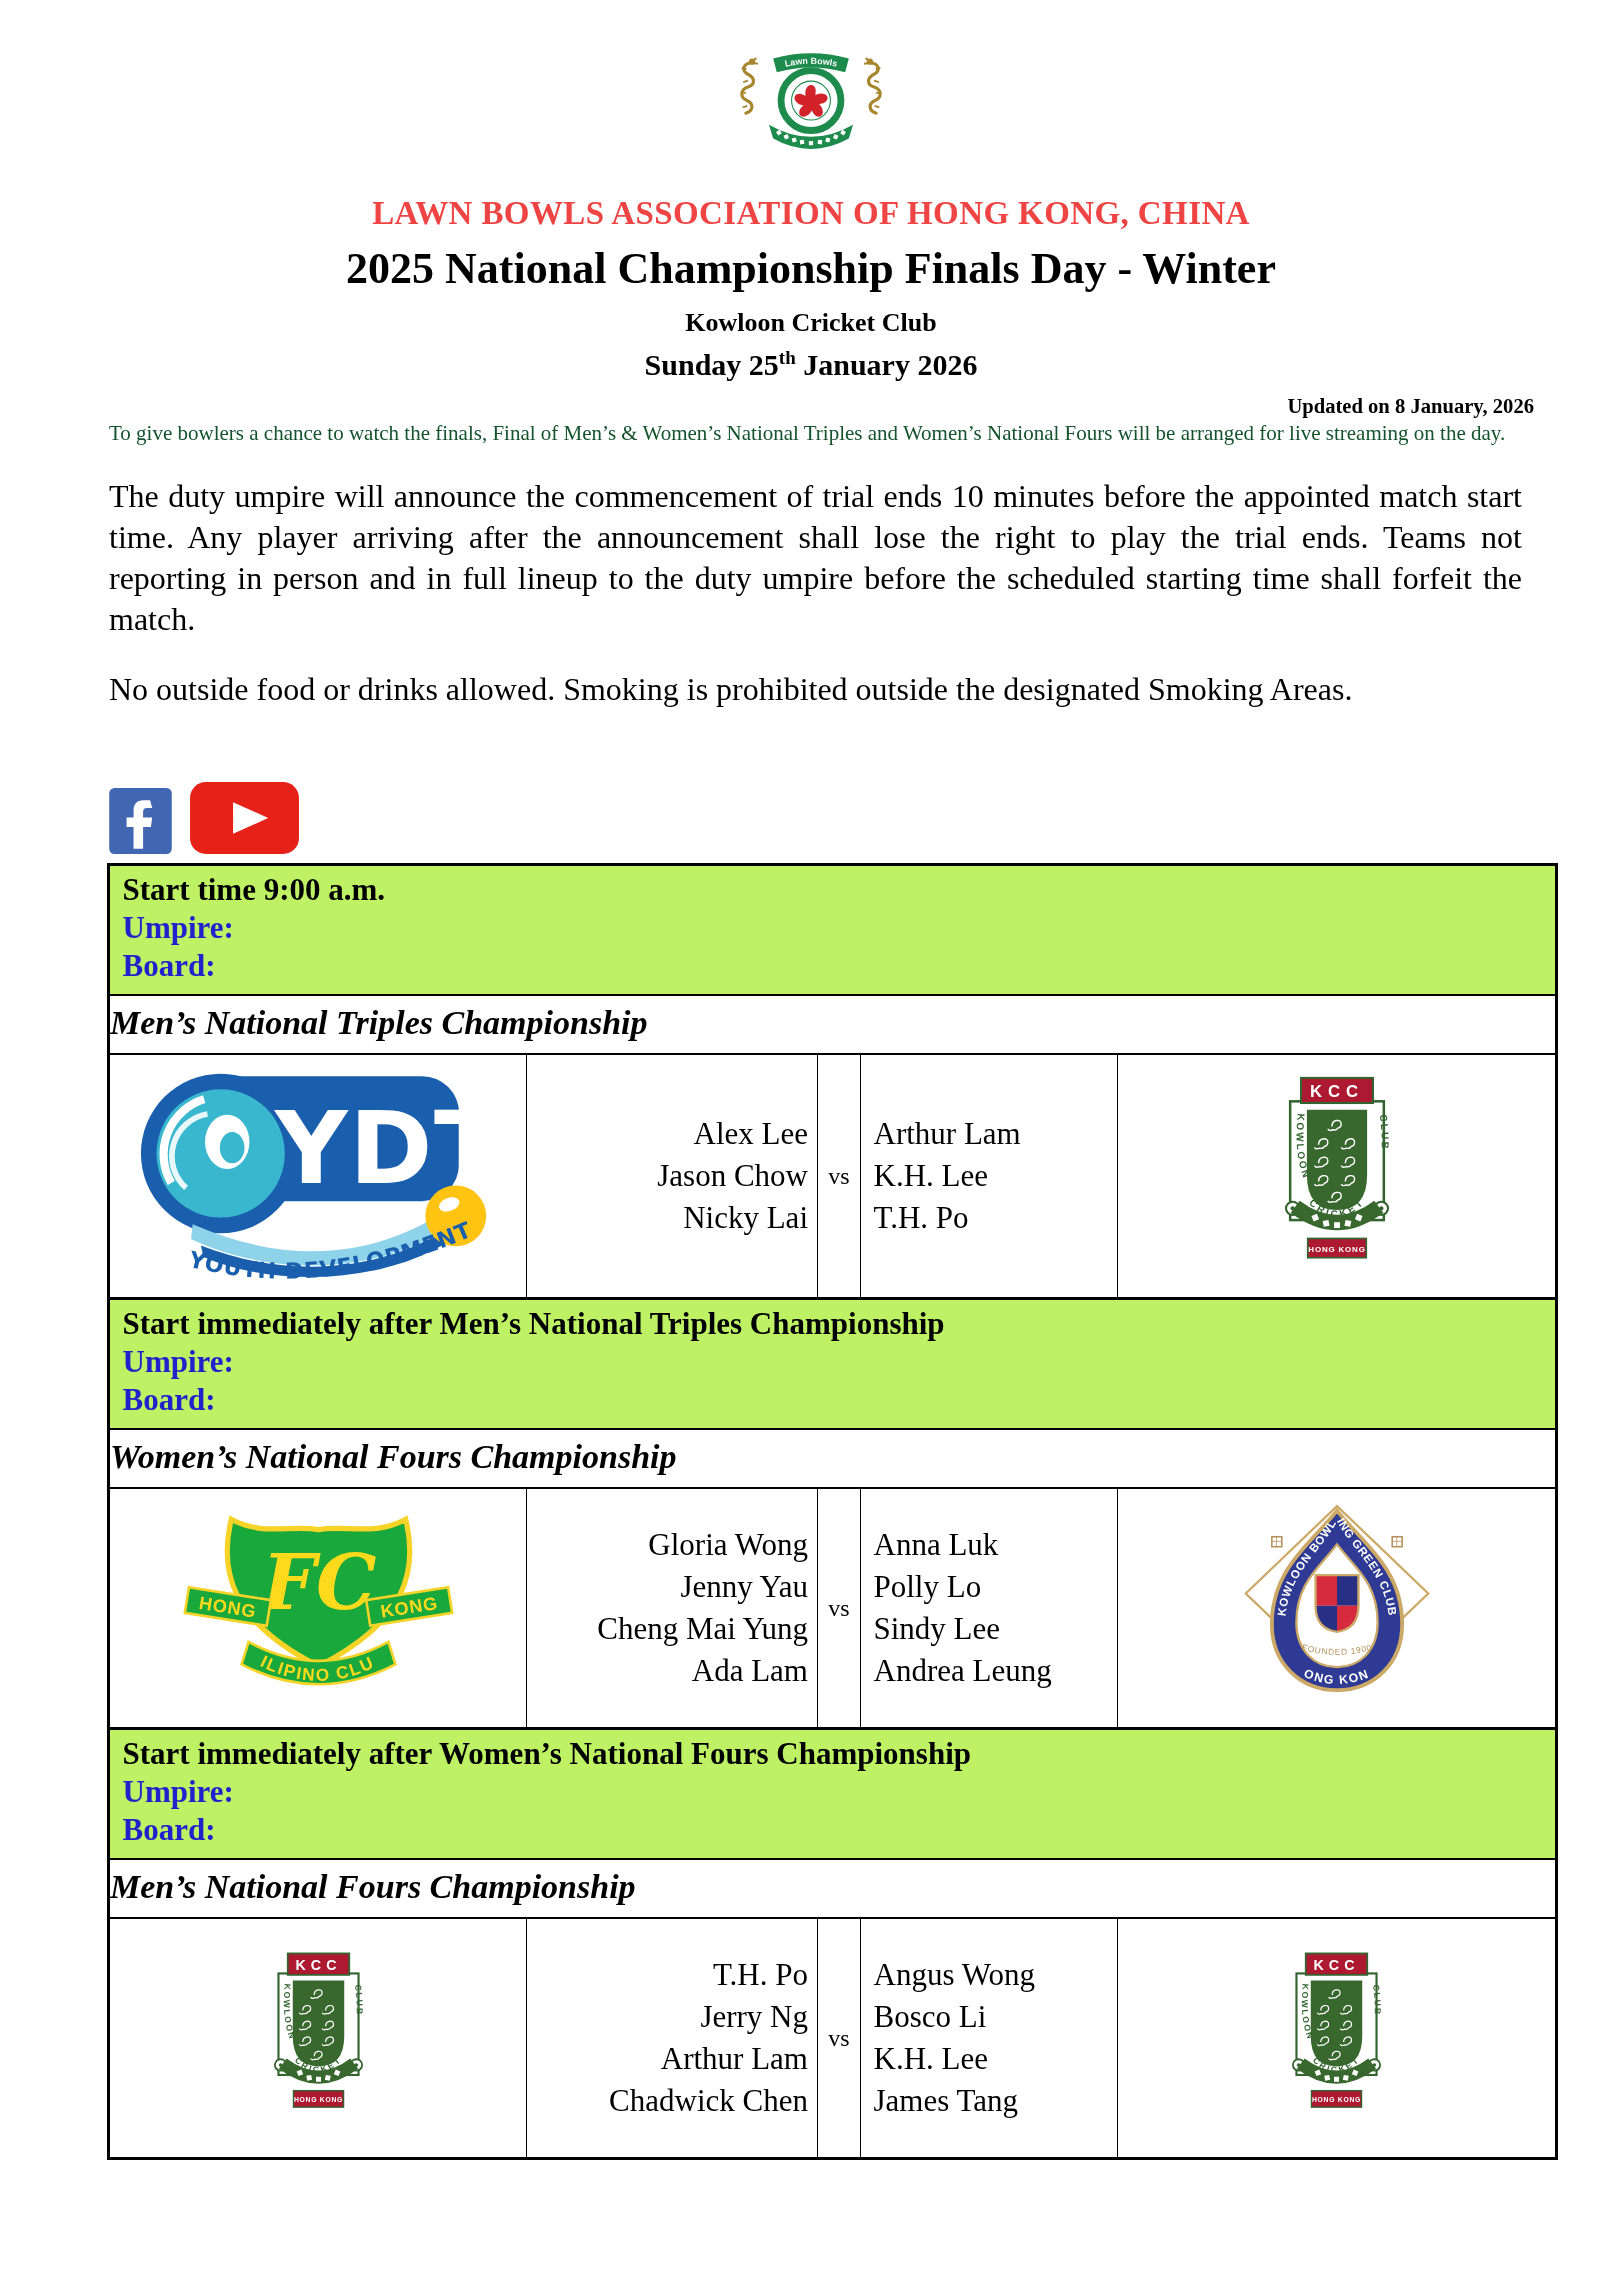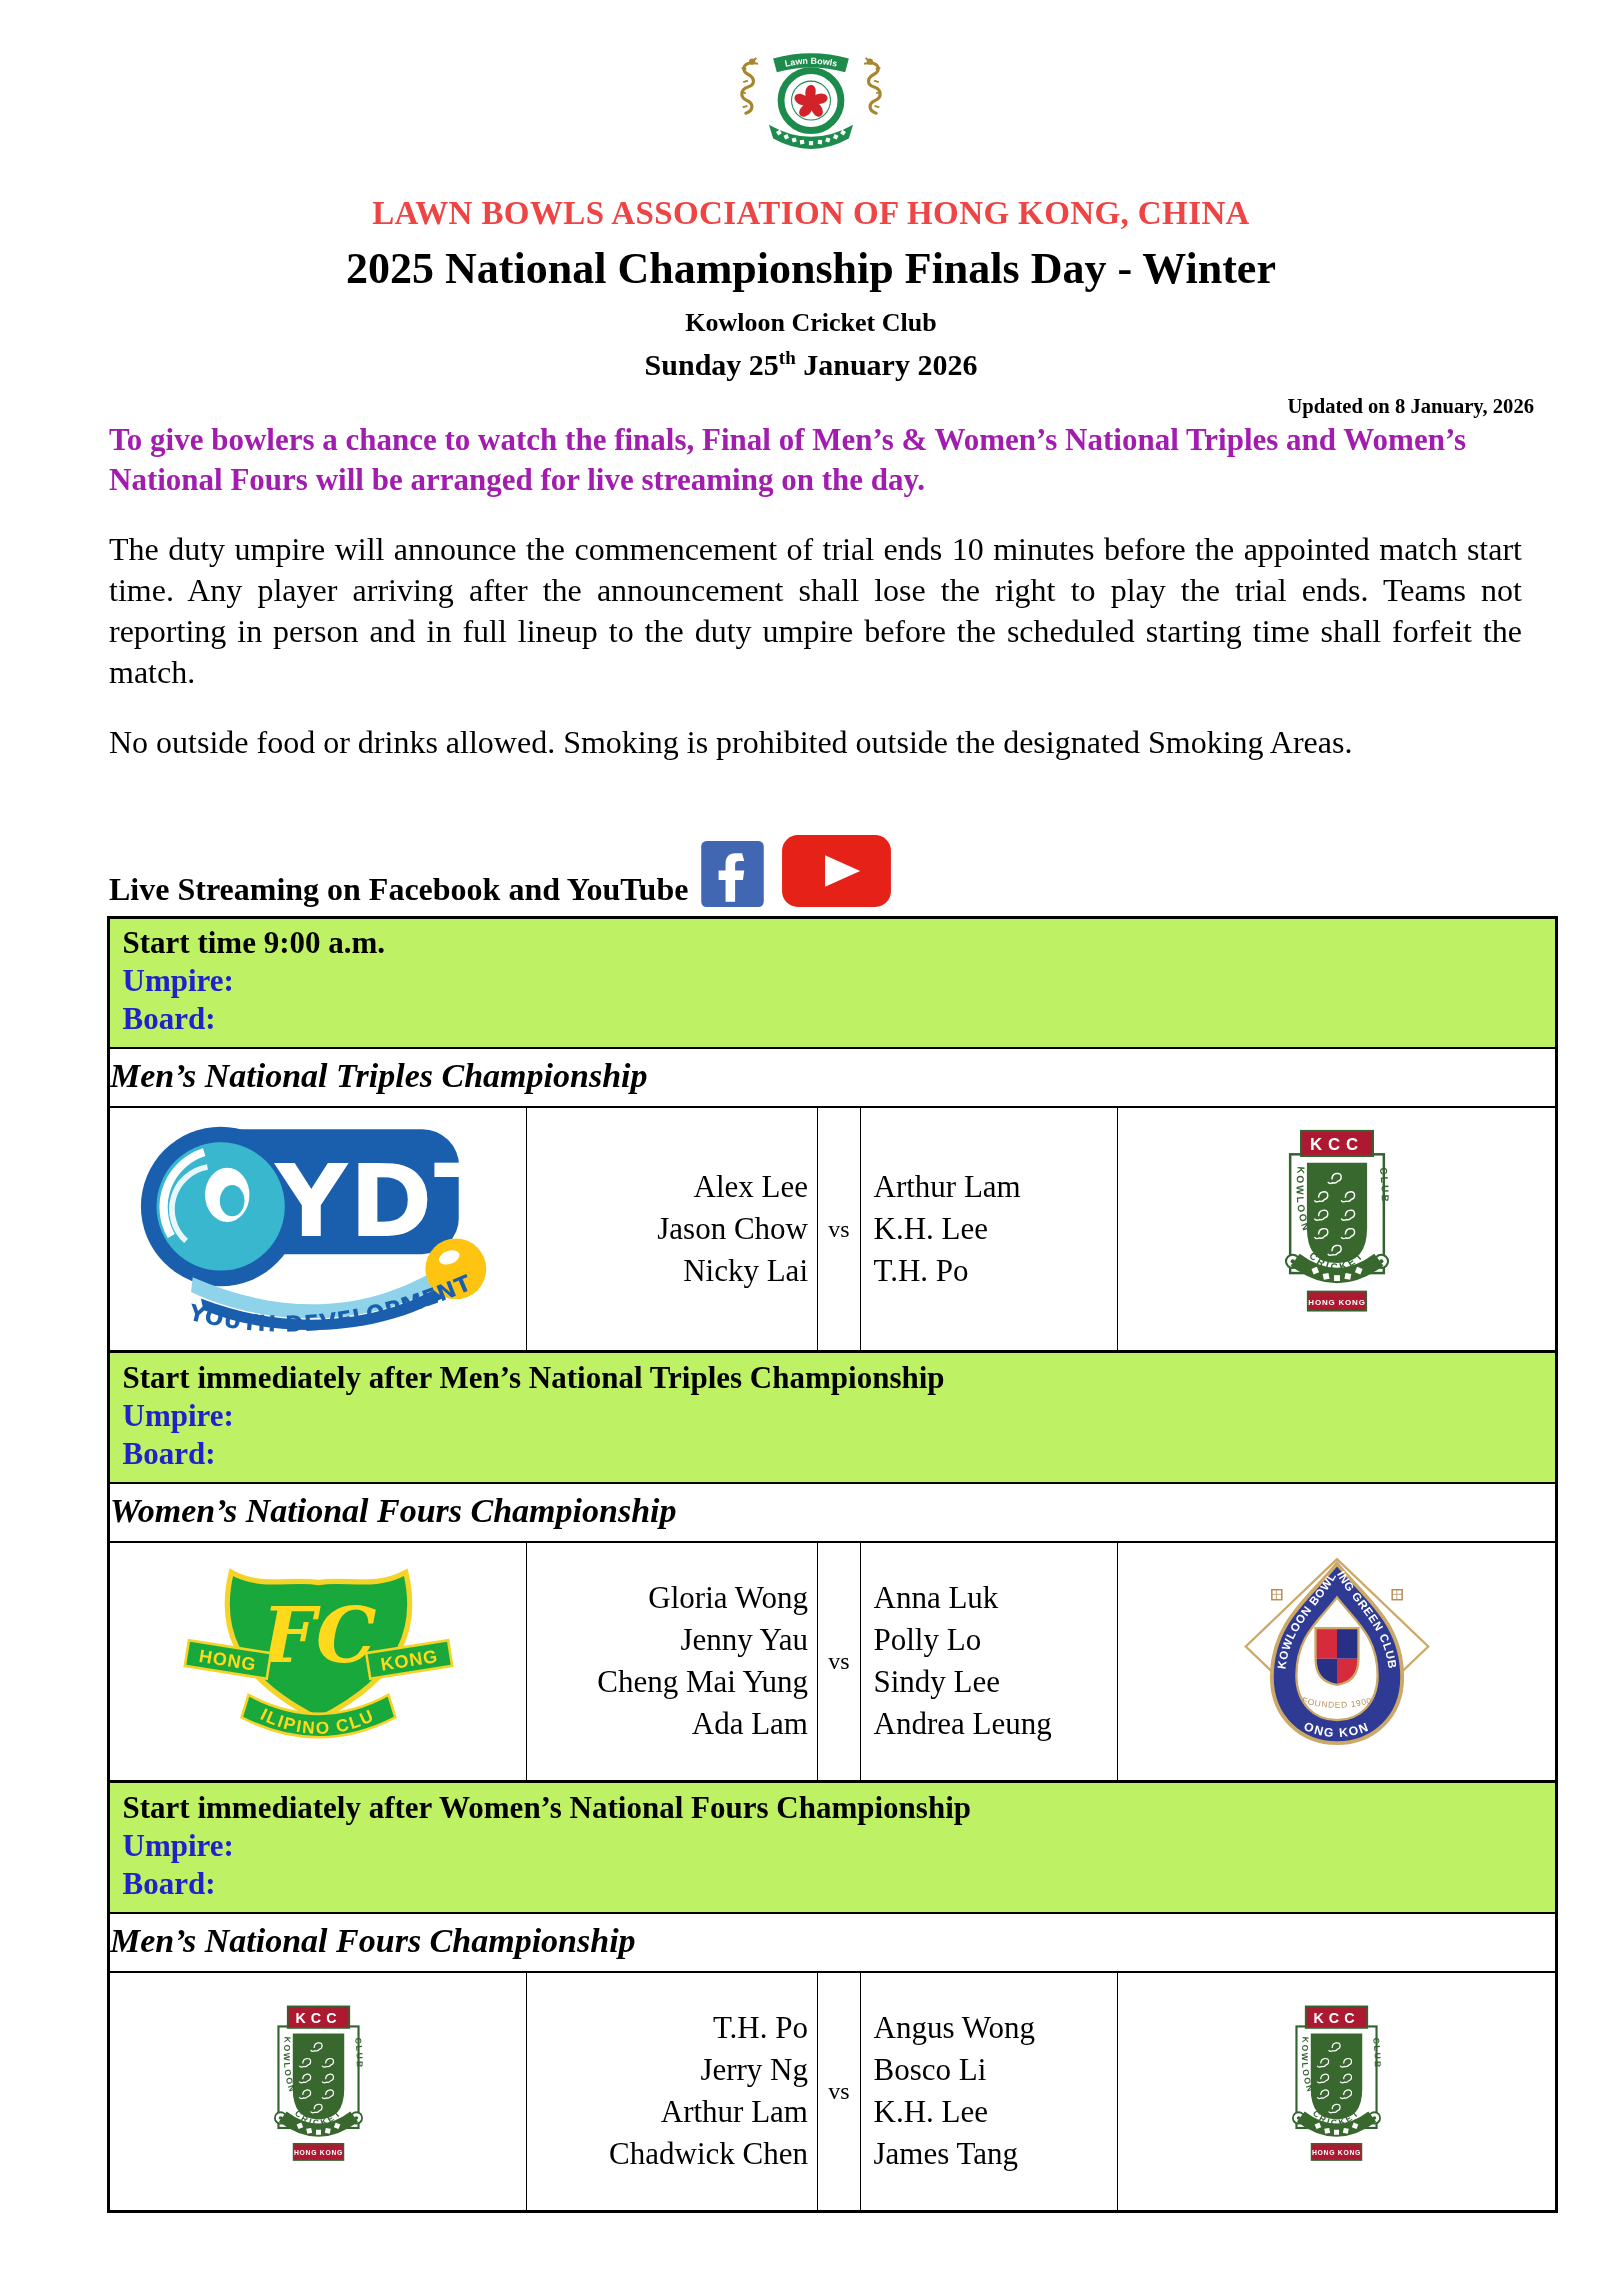--- a/index.html
+++ b/index.html
@@ -5,21 +5,21 @@
   html,body{margin:0;padding:0;background:#fff;}
   body{width:1622px;height:2293px;position:relative;overflow:hidden;
        font-family:"Liberation Serif",serif;color:#000;}
   .logo-wrap{text-align:center;padding-top:48px;}
   .assoc{margin-top:30px;text-align:center;font-weight:bold;font-size:33px;color:#ef4444;letter-spacing:0.4px;}
   .doc-title{margin-top:11px;text-align:center;font-weight:bold;font-size:44px;}
   .venue{margin-top:14.3px;text-align:center;font-weight:bold;font-size:26px;}
   .date-line{margin-top:9px;text-align:center;font-weight:bold;font-size:30px;}
   .date-line sup{font-size:19px;}
   .updated{margin:12.5px 88px 0 0;text-align:right;font-weight:bold;font-size:20.6px;}
-  .notice-blue{margin:1.8px 82px 0 109px;font-weight:bold;font-size:31px;color:#a21caf;line-height:1.3;}
+  .notice-blue{margin:1.8px 82px 0 109px;font-weight:normal;font-size:21px;color:#14532d;line-height:1.3;}
   .para{margin:29px 100px 0 109px;font-size:32px;line-height:1.28;}
   .para.justify{text-align:justify;}
   .live-row{margin:72px 0 0 109px;display:flex;align-items:flex-end;gap:12.5px;}
   .live-label{font-weight:bold;font-size:32px;line-height:1.05;}
   .fb-icon{width:63px;height:66px;display:block;}
   .yt-icon{width:109px;height:72px;display:block;margin-left:5.4px;}
   table.sched{border-collapse:collapse;margin:9px 0 0 107px;width:1448px;table-layout:fixed;
               border:3.6px solid #000;}
   table.sched td{border:1.8px solid #000;padding:8px;}
   tr.band td{background:#bef264;border-top:3.6px solid #000;border-bottom:2.7px solid #000;
@@ -198,21 +198,20 @@
   <div class="doc-title">2025 National Championship Finals Day - Winter</div>
   <div class="venue">Kowloon Cricket Club</div>
   <div class="date-line"><span>Sunday 25</span><sup>th</sup><span> January 2026</span></div>
   <div class="updated">Updated on 8 January, 2026</div>
 
   <div class="notice-blue">To give bowlers a chance to watch the finals, Final of Men’s &amp; Women’s National Triples and Women’s National Fours will be arranged for live streaming on the day.</div>
   <p class="para justify">The duty umpire will announce the commencement of trial ends 10 minutes before the appointed match start time.  Any player arriving after the announcement shall lose the right to play the trial ends.  Teams not reporting in person and in full lineup to the duty umpire before the scheduled starting time shall forfeit the match.</p>
   <p class="para">No outside food or drinks allowed.  Smoking is prohibited outside the designated Smoking Areas.</p>
 
   <div class="live-row">
-    <span class="live-label">Live Streaming on Facebook and YouTube</span>
     <svg class="fb-icon" viewBox="0 0 72 76">
       <rect width="72" height="76" rx="6" fill="#4267b2"></rect>
       <path d="M47,14 h-8 c-7,0 -11,4.5 -11,12 v8 h-8 v11 h8 v25 h11 v-25 h9 l1.5,-11 h-10.5 v-6.5 c0,-3 1,-4.5 4.5,-4.5 h6 z" fill="#ffffff"></path>
     </svg>
     <svg class="yt-icon" viewBox="0 0 124 82">
       <rect width="124" height="82" rx="18" fill="#e62117"></rect>
       <polygon points="49,23 89,41 49,59" fill="#ffffff"></polygon>
     </svg>
   </div>
 

